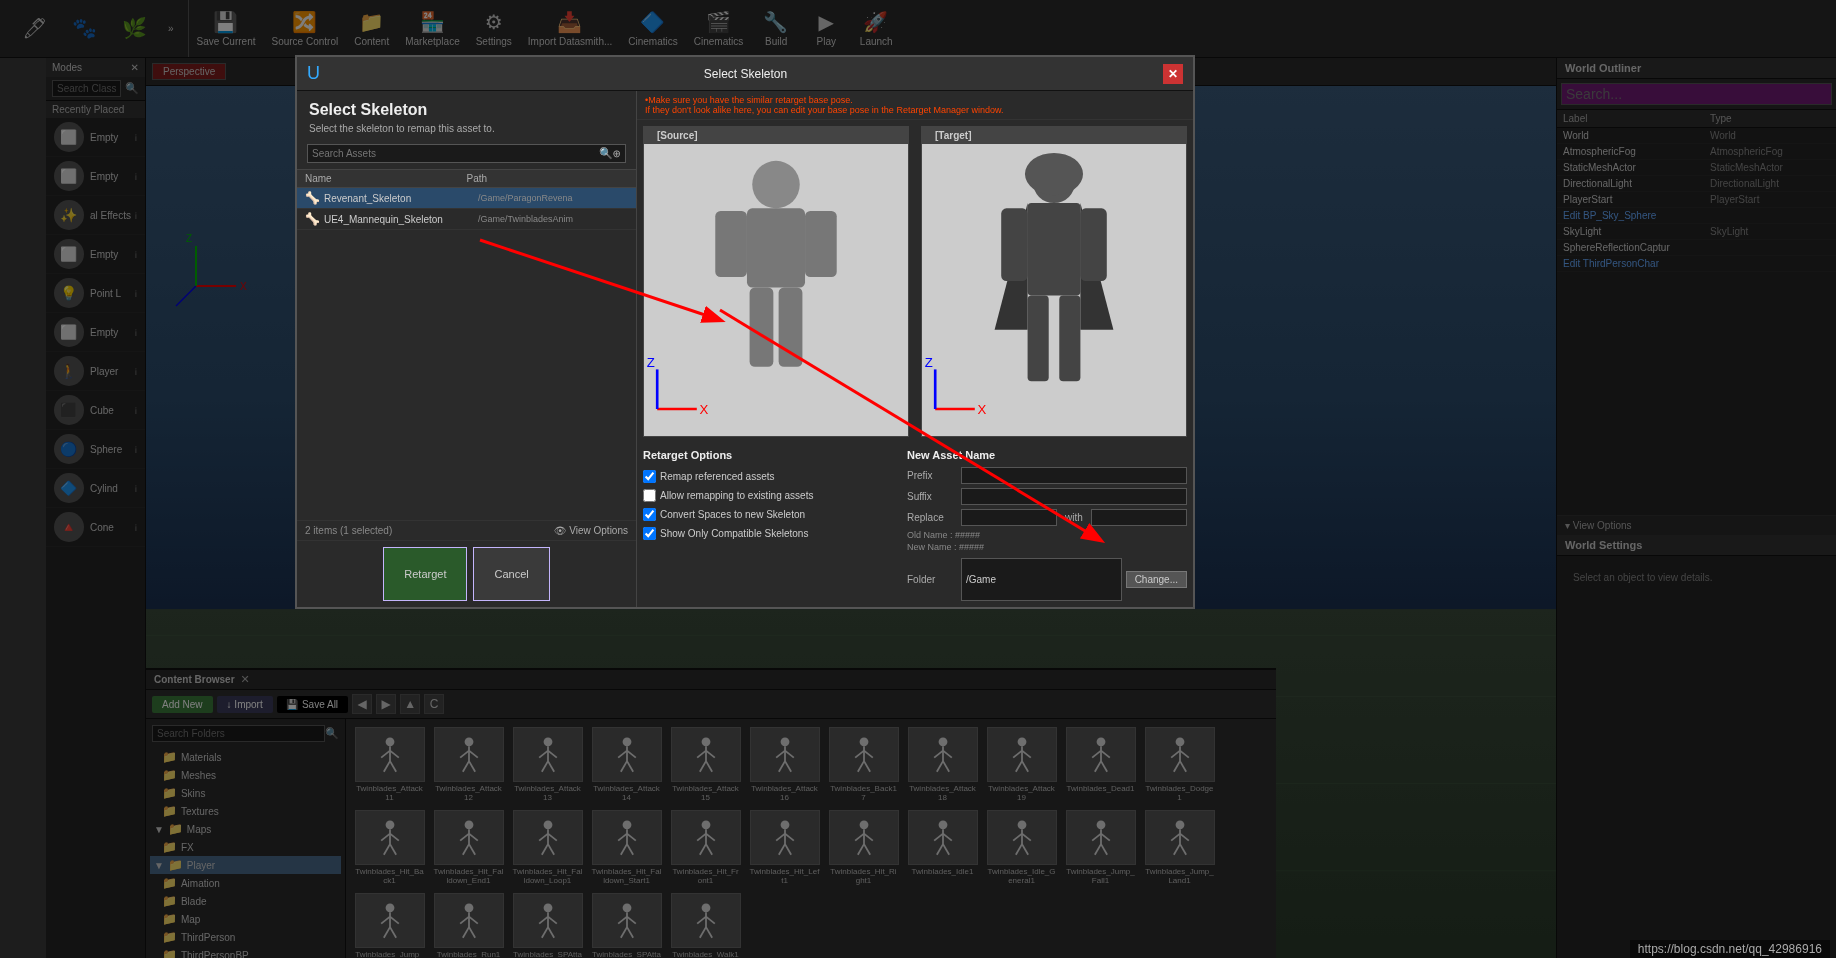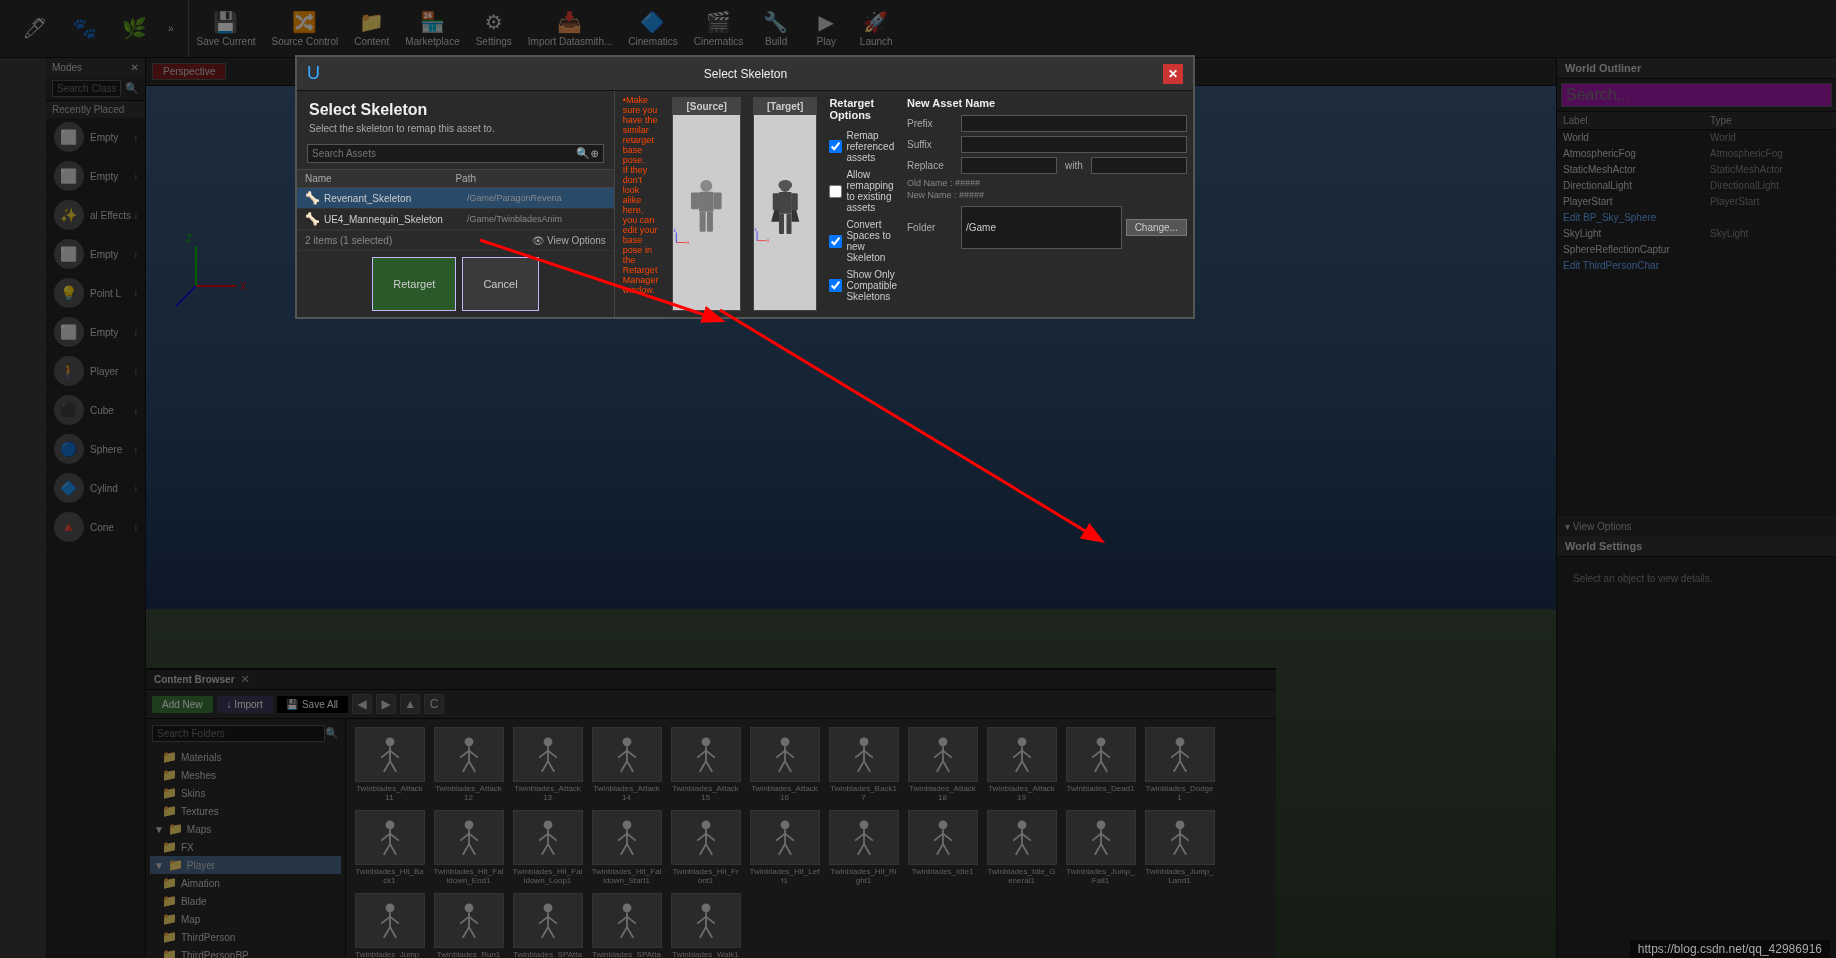--- a/index.html
+++ b/index.html
@@ -186,25 +186,25 @@
       font-weight: bold;
       border-bottom: 1px solid #111;
     }
     #outliner-search {
       padding: 4px;
       background: #2a2a2a;
       border-bottom: 1px solid #111;
     }
     #outliner-search input {
       width: 100%;
-      background: #a21caf;
+      background: #701a75;
       border: 1px solid #555;
       color: #ccc;
       padding: 2px 4px;
-      font-size: 16px;
+      font-size: 14px;
     }
     .outliner-col-header {
       display: flex;
       background: #2f2f2f;
       padding: 3px 6px;
       border-bottom: 1px solid #111;
       font-size: 10px;
       color: #aaa;
     }
     .outliner-col-label { flex: 1; }
@@ -528,21 +528,21 @@
       color: #ccc;
       padding: 20px 20px;
       font-size: 11px;
       cursor: pointer;
     }
     .modal-btn.retarget { background: #2a5a2a; }
     
     .modal-right {
       flex: 1;
       display: flex;
-      flex-direction: row;
+      flex-direction: column;
       justify-content: flex-end;
     }
     .modal-right-top {
       display: flex;
       flex: 1;
     }
     .source-target-panel {
       flex: 1;
       display: flex;
       flex-direction: column;

